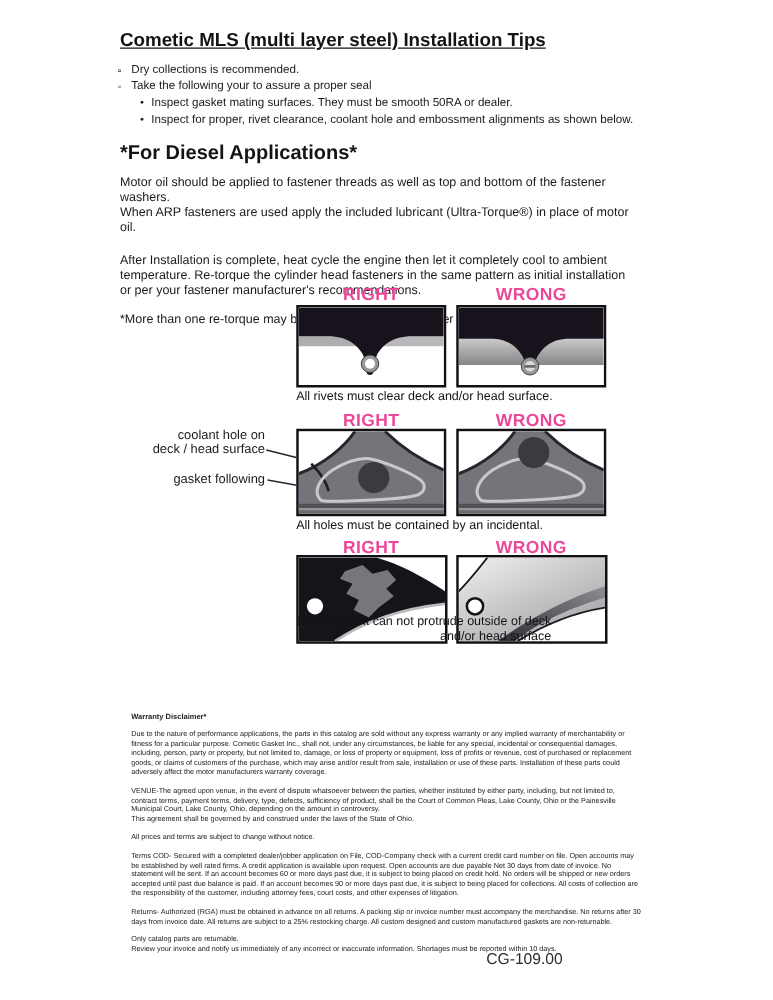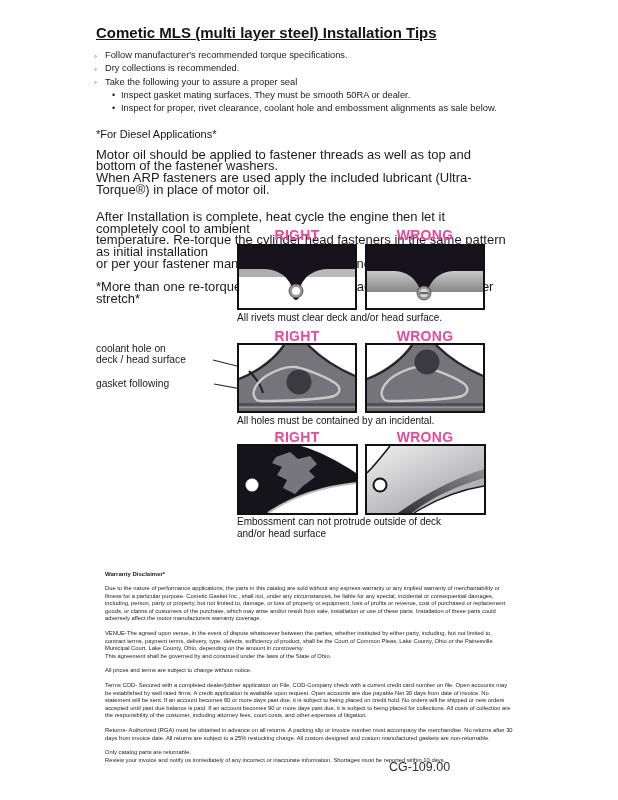--- a/index.html
+++ b/index.html
@@ -12,33 +12,33 @@
   
   .main-text{position:absolute;left:96px;top:24px;width:414px;}
   .title{
     font-size:15px;font-weight:700;text-decoration:underline;
     margin:0 0 8px 0;letter-spacing:0;color:#141416;
   }
   .bullet{position:relative;padding-left:9px;font-size:9.3px;line-height:13.4px;}
   .bullet .marker{position:absolute;left:-2px;top:0.5px;font-size:8.5px;}
   .subbullet{position:relative;margin-left:16px;padding-left:9px;font-size:9.3px;line-height:13.2px;}
   .subbullet .marker{position:absolute;left:0px;top:0;font-size:9px;}
-  .h2{font-size:11px;font-weight:400;margin:12px 0 0 0;color:#141416;}
-  .para{font-size:13px;line-height:11.8px;margin:9px 0 0 0;}
+  .h2{font-size:16px;font-weight:700;margin:12px 0 0 0;color:#141416;}
+  .para{font-size:10px;line-height:11.8px;margin:9px 0 0 0;}
 
   
   .fig-label{
     position:absolute;width:120px;text-align:center;
     font-size:14px;font-weight:700;letter-spacing:0.3px;color:#ec4899;
   }
   .dbox{position:absolute;border:2px solid #111114;background:#fff;}
   .dbox svg{display:block;}
-  .caption{position:absolute;font-size:10px;line-height:11.5px;color:#131315;}
+  .caption{position:absolute;font-size:10px;line-height:11.5px;color:#131315;text-align:right;}
   .side-label{
-    position:absolute;left:96px;width:116px;
+    position:absolute;left:96px;width:116px;text-align:right;
     font-size:10.3px;line-height:10.8px;color:#1b1b1d;
   }
   .leader{position:absolute;}
 
   
   .disclaimer{position:absolute;left:105px;top:571px;width:408px;color:#222224;}
   .disclaimer .dh{font-size:6px;font-weight:700;margin:0 0 8px 0;}
   .disclaimer p{font-size:5.8px;line-height:7.6px;margin:0 0 7px 0;}
 
   .footer-code{position:absolute;left:389px;top:760px;font-size:12.5px;color:#2c2c2e;text-align:right;}
@@ -46,37 +46,36 @@
 </head>
 <body>
 
 <div>
 
   <div class="main-text">
     <h1 class="title">Cometic MLS (multi layer steel) Installation Tips</h1>
 
     <div class="bullet">
       <span class="marker">◦</span>
-      <span>Follow manufacturer's recommended torque specifications.</span>
     </div>
     <div class="bullet">
       <span class="marker">◦</span>
       <span>Dry collections is recommended.</span>
     </div>
     <div class="bullet">
       <span class="marker">◦</span>
       <span>Take the following your to assure a proper seal</span>
     </div>
     <div class="subbullet">
       <span class="marker">•</span>
       <span>Inspect gasket mating surfaces.  They must be smooth 50RA or dealer.</span>
     </div>
     <div class="subbullet">
       <span class="marker">•</span>
-      <span>Inspect for proper, rivet clearance, coolant hole and embossment alignments as sale below.</span>
+      <span>Inspect for proper, rivet clearance, coolant hole and embossment alignments as shown below.</span>
     </div>
 
     <div class="h2">*For Diesel Applications*</div>
     <p class="para preline">Motor oil should be applied to fastener threads as well as top and bottom of the fastener washers.
 When ARP fasteners are used apply the included lubricant (Ultra-Torque®) in place of motor oil.</p>
     <p class="para preline" style="margin-top:15px">After Installation is complete, heat cycle the engine then let it completely cool to ambient
 temperature. Re-torque the cylinder head fasteners in the same pattern as initial installation
 or per your fastener manufacturer's recommendations.</p>
     <p class="para" style="margin-top:11px">*More than one re-torque may be required to achieve proper fastener stretch*</p>
   </div>
@@ -187,21 +186,21 @@
       <rect width="117" height="67" fill="url(#g3b)"></rect>
       <path d="M0,0 L23,0 C15,10 8,19 0,27 Z" fill="#ffffff"></path>
       <path d="M23,0 C15,10 8,19 0,27" stroke="#1a1a1e" stroke-width="1.6" fill="none"></path>
       <path d="M47,67 C71,52 92,44 117,40 L117,67 Z" fill="#ffffff"></path>
       <path d="M47,67 C71,52 92,44 117,40" stroke="#1a1a1e" stroke-width="1.4" fill="none"></path>
       <path d="M31,67 C58,48 86,33 117,23 L117,32 C90,40 63,52 45,67 Z" fill="url(#g3s)"></path>
       <circle cx="13" cy="39" r="6.5" fill="#ffffff" stroke="#141418" stroke-width="2"></circle>
     </svg>
   </div>
 
-  <div class="caption preline" style="left:237px;top:516px">Embossment can not protrude outside of deck
+  <div class="caption preline" style="left:237px;top:492px">Embossment can not protrude outside of deck
 and/or head surface</div>
 
   <div class="disclaimer">
     <div class="dh">Warranty Disclaimer*</div>
     <p>Due to the nature of performance applications, the parts in this catalog are sold without any express warranty or any implied warranty of merchantability or fitness for a particular purpose.  Cometic Gasket Inc., shall not, under any circumstances, be liable for any special, incidental or consequential damages, including, person, party or property, but not limited to, damage, or loss of property or equipment, loss of profits or revenue, cost of purchased or replacement goods, or claims of customers of the purchase, which may arise and/or result from sale, installation or use of these parts.  Installation of these parts could adversely affect the motor manufacturers warranty coverage.</p>
     <p class="preline">VENUE-The agreed upon venue, in the event of dispute whatsoever between the parties, whether instituted by either party, including, but not limited to, contract terms, payment terms, delivery, type, defects, sufficiency of product, shall be the Court of Common Pleas, Lake County, Ohio or the Painesville Municipal Court, Lake County, Ohio, depending on the amount in controversy.
 This agreement shall be governed by and construed under the laws of the State of Ohio.</p>
     <p>All prices and terms are subject to change without notice.</p>
     <p>Terms COD- Secured with a completed dealer/jobber application on File, COD-Company check with a current credit card number on file.  Open accounts may be established by well rated firms.  A credit application is available upon request.  Open accounts are due payable Net 30 days from date of invoice.  No statement will be sent.  If an account becomes 60 or more days past due, it is subject to being placed on credit hold.  No orders will be shipped or new orders accepted until past due balance is paid.  If an account becomes 90 or more days past due, it is subject to being placed for collections.  All costs of collection are the responsibility of the customer, including attorney fees, court costs, and other expenses of litigation.</p>
     <p>Returns- Authorized (RGA) must be obtained in advance on all returns.  A packing slip or invoice number must accompany the merchandise.  No returns after 30 days from invoice date.  All returns are subject to a 25% restocking charge.  All custom designed and custom manufactured gaskets are non-returnable.</p>

